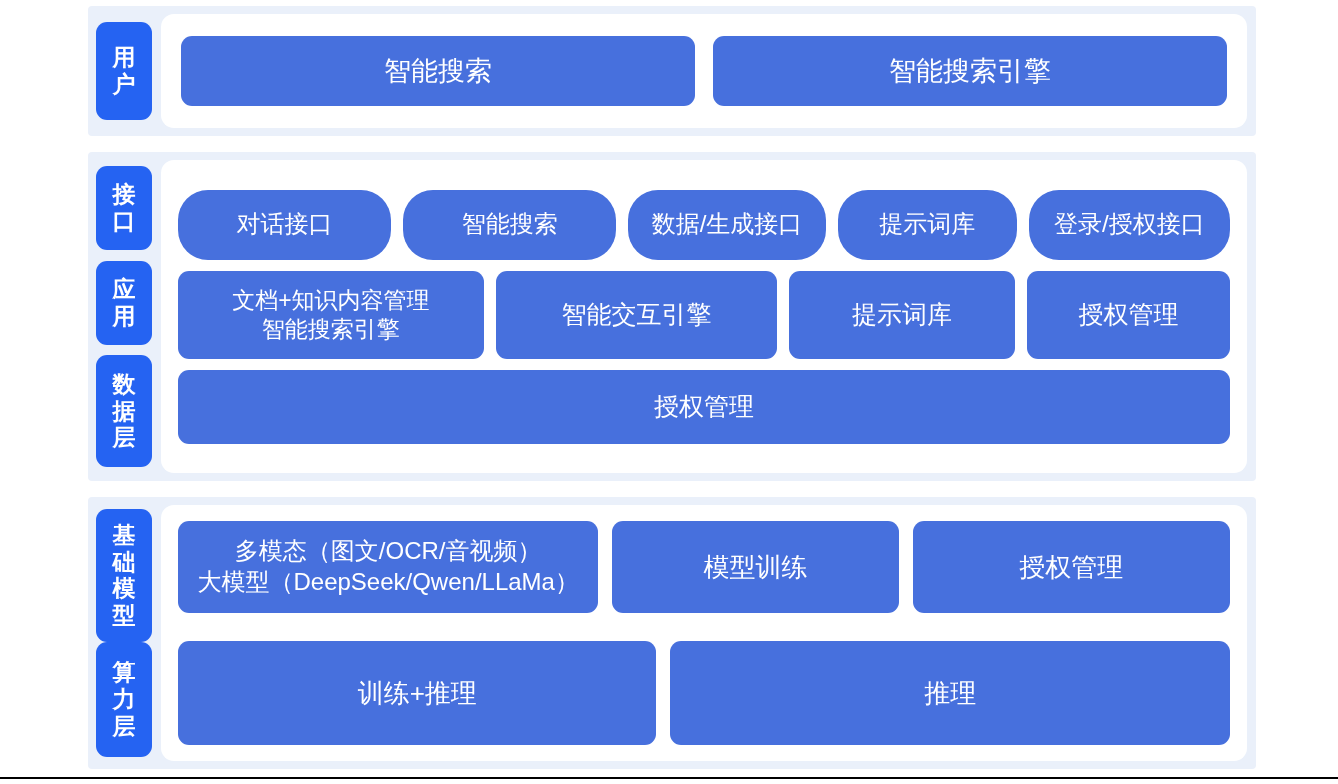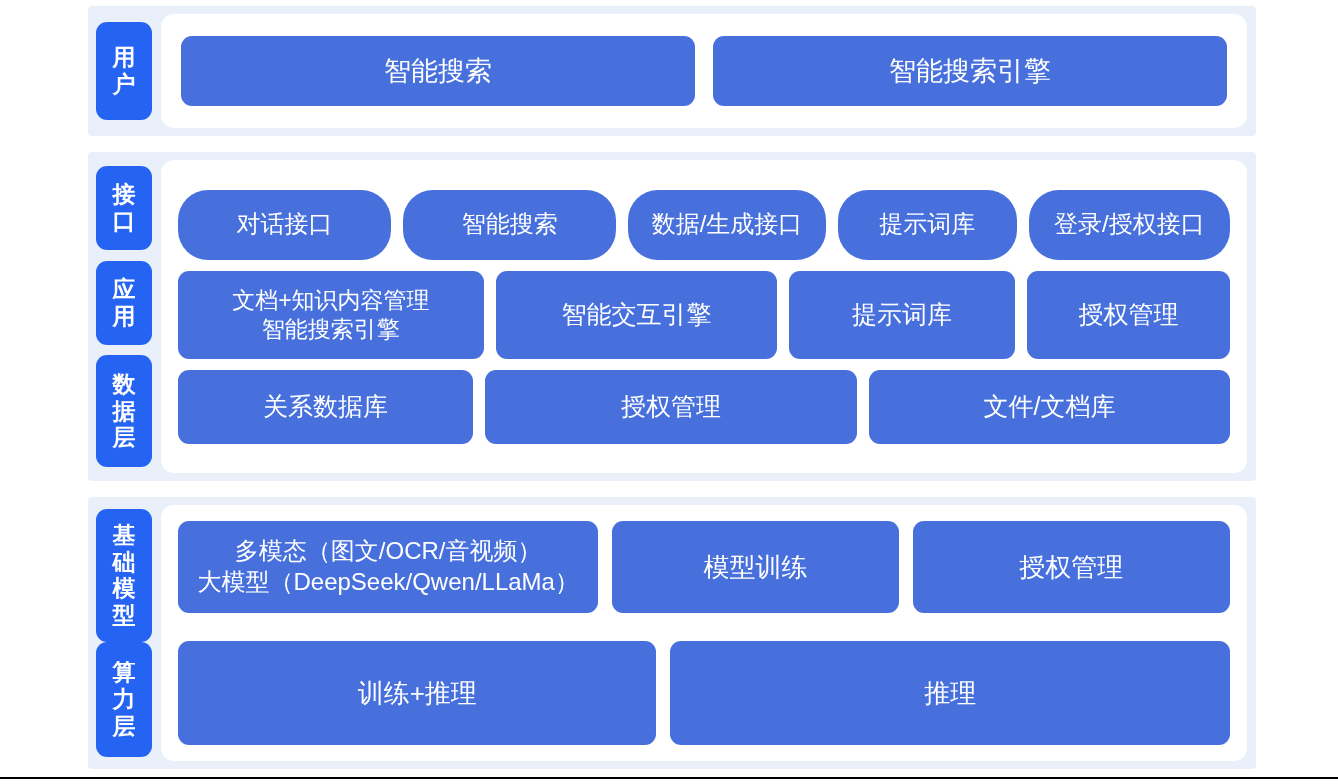--- a/index.html
+++ b/index.html
@@ -209,23 +209,21 @@
 
       <div class="row row-app">
         <div class="box multi" style="flex:301 1 0">文档+知识内容管理
 智能搜索引擎</div>
         <div class="box" style="flex:276 1 0">智能交互引擎</div>
         <div class="box" style="flex:219 1 0">提示词库</div>
         <div class="box" style="flex:196 1 0">授权管理</div>
       </div>
 
       <div class="row row-data">
-        <div class="box" style="flex:275 1 0">关系数据库</div>
         <div class="box" style="flex:350 1 0">授权管理</div>
-        <div class="box" style="flex:339 1 0">文件/文档库</div>
       </div>
 
     </div>
   </div>
 
   <div class="section" id="sec-base">
     <div class="label-rail">
       <div class="layer-tab t-model">
         <span>基</span>
         <span>础</span>

